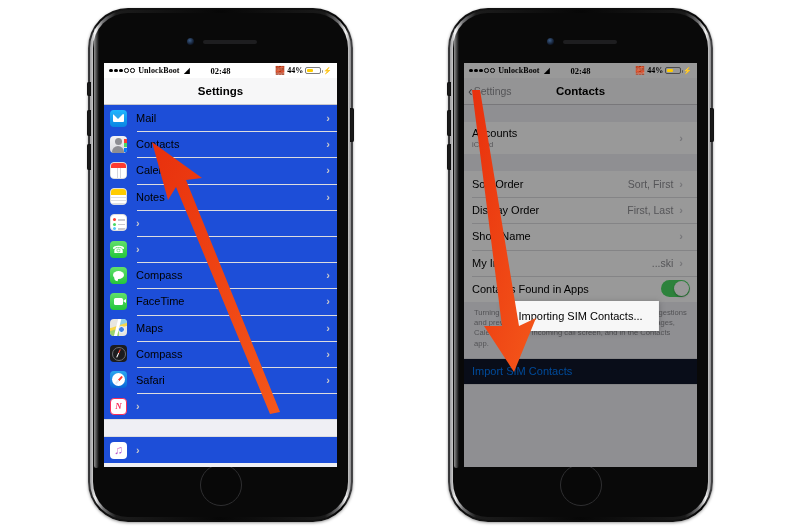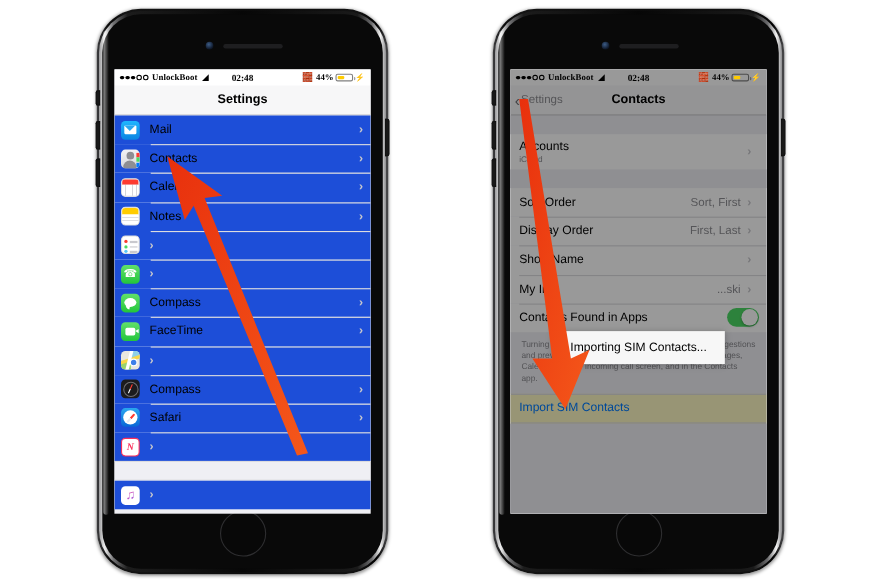--- a/index.html
+++ b/index.html
@@ -199,21 +199,21 @@
   .wrow.tall{height:32px;}
   .toggle{
     width:29px;height:17px;border-radius:9px;background:#4cd964;position:relative;flex:0 0 29px;
   }
   .toggle .knob{position:absolute;right:1px;top:1px;width:15px;height:15px;border-radius:50%;background:#fff;
      box-shadow:0 1px 2px rgba(0,0,0,.3);}
   .footnote{
     font-size:7.6px;line-height:1.35;color:#8a8a8f;padding:6px 10px 9px 10px;background:#efeff4;
   }
   .linkrow{
-    background:#fef9c3;height:25px;display:flex;align-items:center;padding-left:8px;
+    background:#0f172a;height:25px;display:flex;align-items:center;padding-left:8px;
     border-top:.6px solid #dcdcdf;border-bottom:.6px solid #dcdcdf;
   }
   .linkrow .lnk{font-size:11px;color:#007aff;}
 
   
   .toast{
     position:absolute;left:50%;top:238px;transform:translateX(-50%);
     background:#f7f7f7;border-radius:0;
     padding:9px 16px;font-size:11px;color:#000;font-weight:500;
     box-shadow:0 1px 6px rgba(0,0,0,.25);white-space:nowrap;z-index:30;
@@ -336,20 +336,21 @@
           <span class="chev">›</span>
         </div>
         <div class="row">
           <span class="appicon ic-maps">
             <i class="green"></i>
               <i class="blue"></i>
               <i class="road1"></i>
               <i class="road2"></i>
               <i class="pin"></i>
           </span>
+          <span class="rowlabel">Maps</span>
           <span class="chev">›</span>
         </div>
         <div class="row">
           <span class="appicon ic-comp">
               <i class="ring">
                 <i class="ndl"></i>
               </i>
             </span>
           <span class="rowlabel">Compass</span>
           <span class="chev">›</span>

